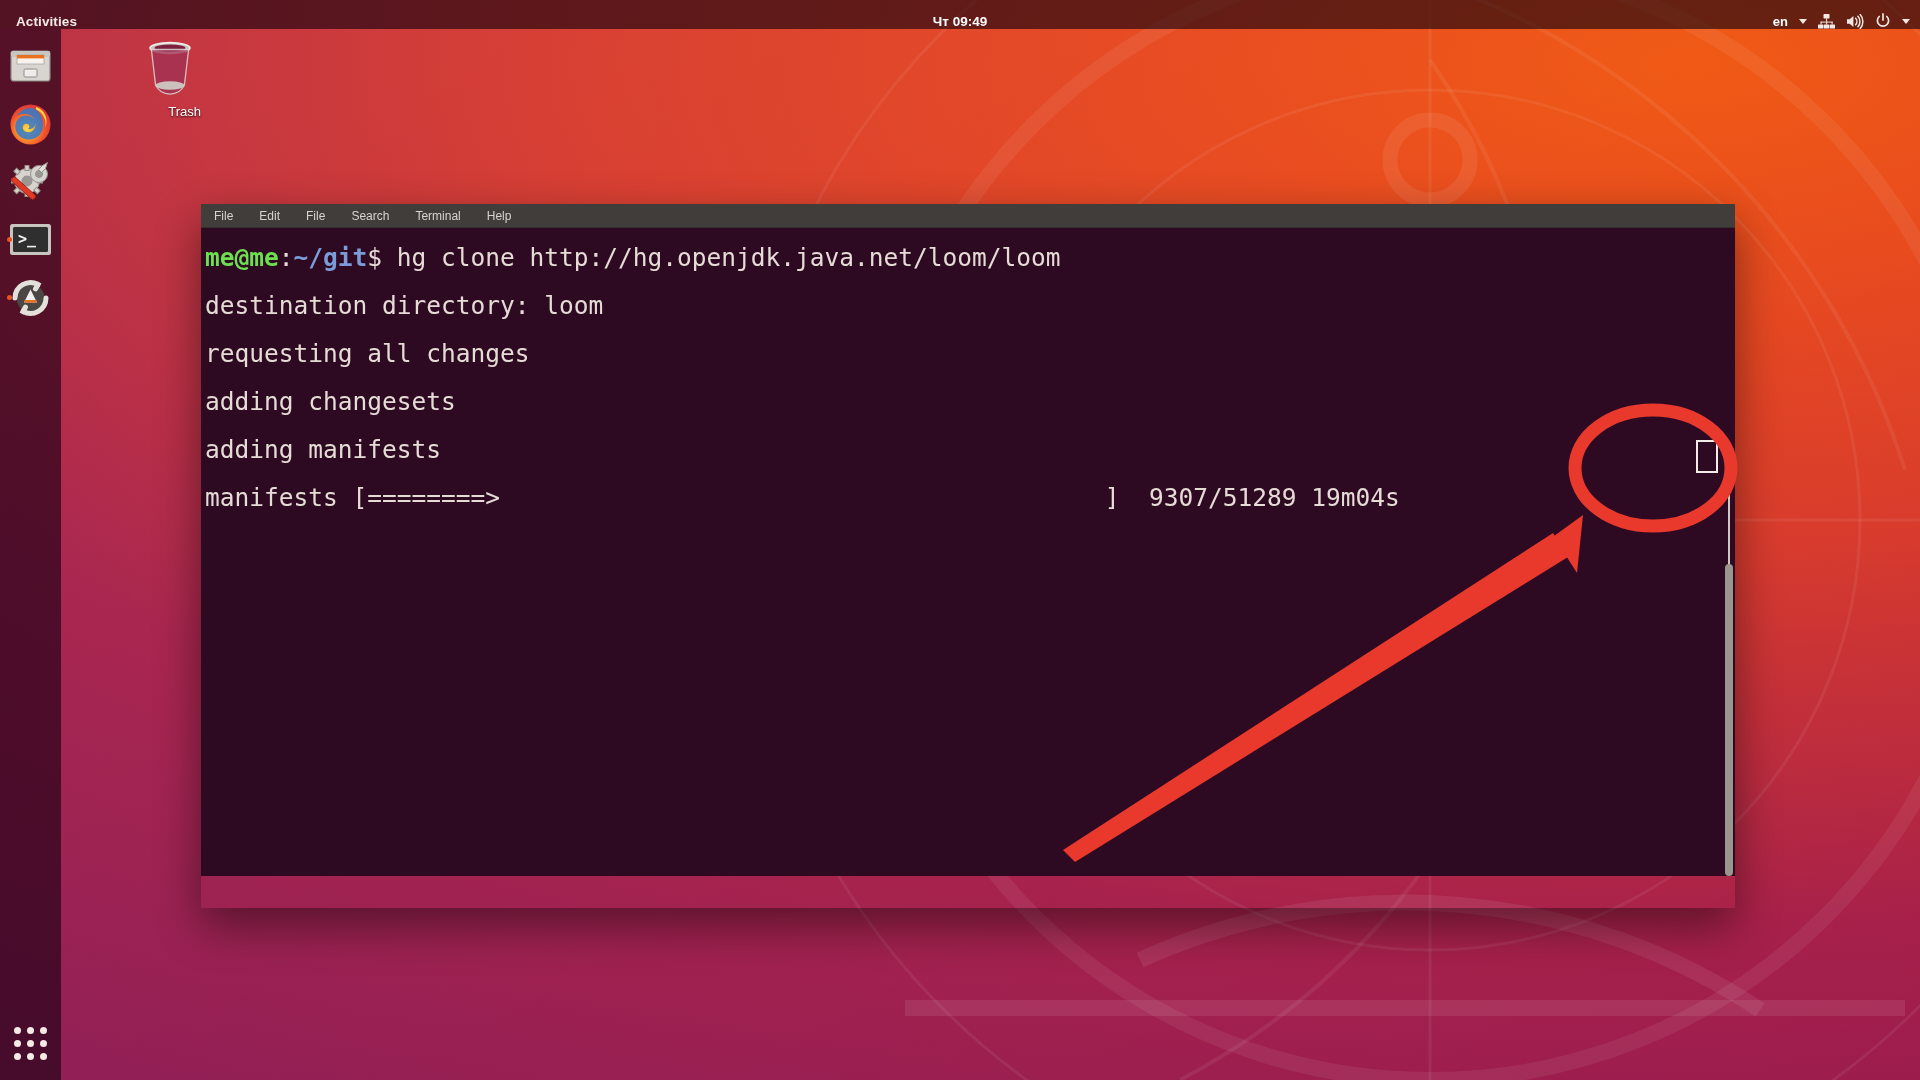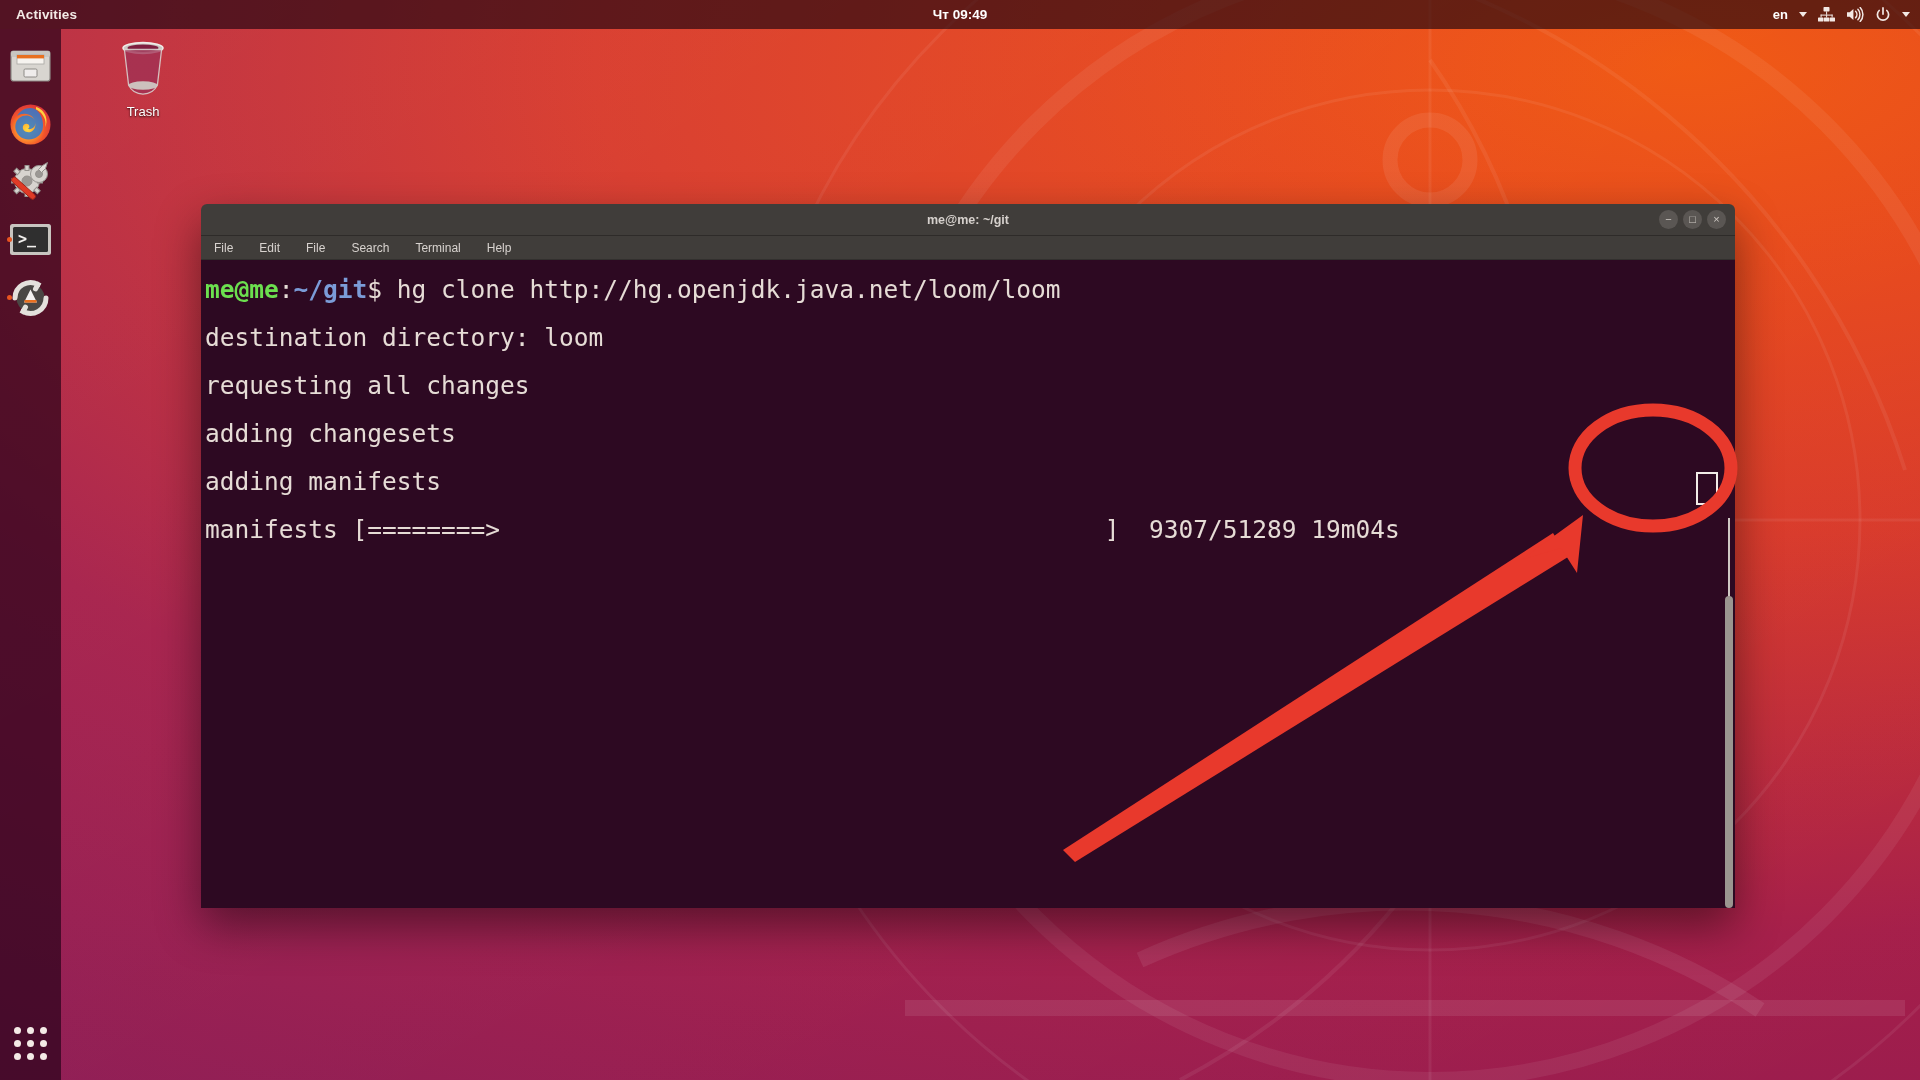--- a/index.html
+++ b/index.html
@@ -15,21 +15,21 @@
     position:absolute; inset:0;
     background:
       radial-gradient(150% 115% at 88% 6%,  #f0560f 0%, #e8481a 16%, #d8392a 38%, #a61f4a 70%, #8e1a52 100%);
   }
   #wallpaper svg{position:absolute;inset:0;width:1920px;height:1080px;}
 
   
   #topbar{
     position:absolute; top:0; left:0; width:1920px; height:29px;
     background:rgba(20,0,13,0.62);
-    display:flex; align-items:center;
+    display:flex; align-items:flex-end;
     z-index:40;
     font-size:13.5px; color:#f3eae6;
     font-weight:700;
   }
   #activities{ padding:0 14px 0 16px; cursor:pointer; letter-spacing:.1px; }
   #clock{
     position:absolute; left:50%; transform:translateX(-50%);
     font-weight:700; font-size:13.5px; color:#fff; white-space:nowrap;
   }
   #tray{ position:absolute; right:10px; display:flex; align-items:center; gap:11px; }
@@ -53,22 +53,22 @@
   }
   #apps-btn{
     position:absolute; left:8px; bottom:18px; width:45px;height:45px; cursor:pointer;
   }
   #apps-btn i{
     position:absolute;width:7px;height:7px;border-radius:50%;background:#f4eae6;
   }
 
   
   #trash{
-    position:absolute; left:98px; top:36px; width:90px; height:88px;
-    text-align:center; cursor:pointer; z-index:5;
+    position:absolute; left:111px; top:36px; width:90px; height:88px;
+    text-align:right; cursor:pointer; z-index:5;
   }
   #trash .lbl{
     margin-top:2px; font-size:13px; color:#fff;
     text-shadow:0 1px 2px rgba(0,0,0,.85);
   }
 
   
   #term{
     position:absolute; left:201px; top:204px; width:1534px; height:704px;
     z-index:20;
@@ -278,28 +278,20 @@
     <ellipse cx="31" cy="12" rx="15.5" ry="3.4" fill="#7e1f40"></ellipse>
     <path d="M12.4 13.5 L16.6 49 A16 16 0 0 0 45.4 49 L49.6 13.5 Z" fill="#a03154" opacity="0.78"></path>
     <path d="M12.4 13.5 L16.6 49 A16 16 0 0 0 45.4 49 L49.6 13.5 Z" fill="none" stroke="#dcd8d4" stroke-width="1.3" opacity="0.85"></path>
     <ellipse cx="31" cy="49.5" rx="14.6" ry="4.2" fill="#cfccc7" opacity="0.92"></ellipse>
   </svg>
   <div class="lbl">Trash</div>
 </div>
 
 <div id="term">
 
-  <div id="titlebar">
-    <span class="title">me@me: ~/git</span>
-    <div id="wbtns">
-      <span class="wbtn">−</span>
-      <span class="wbtn">□</span>
-      <span class="wbtn">×</span>
-    </div>
-  </div>
 
   <div id="menubar">
     <span>File</span>
     <span>Edit</span>
     <span>File</span>
     <span>Search</span>
     <span>Terminal</span>
     <span>Help</span>
   </div>
 

